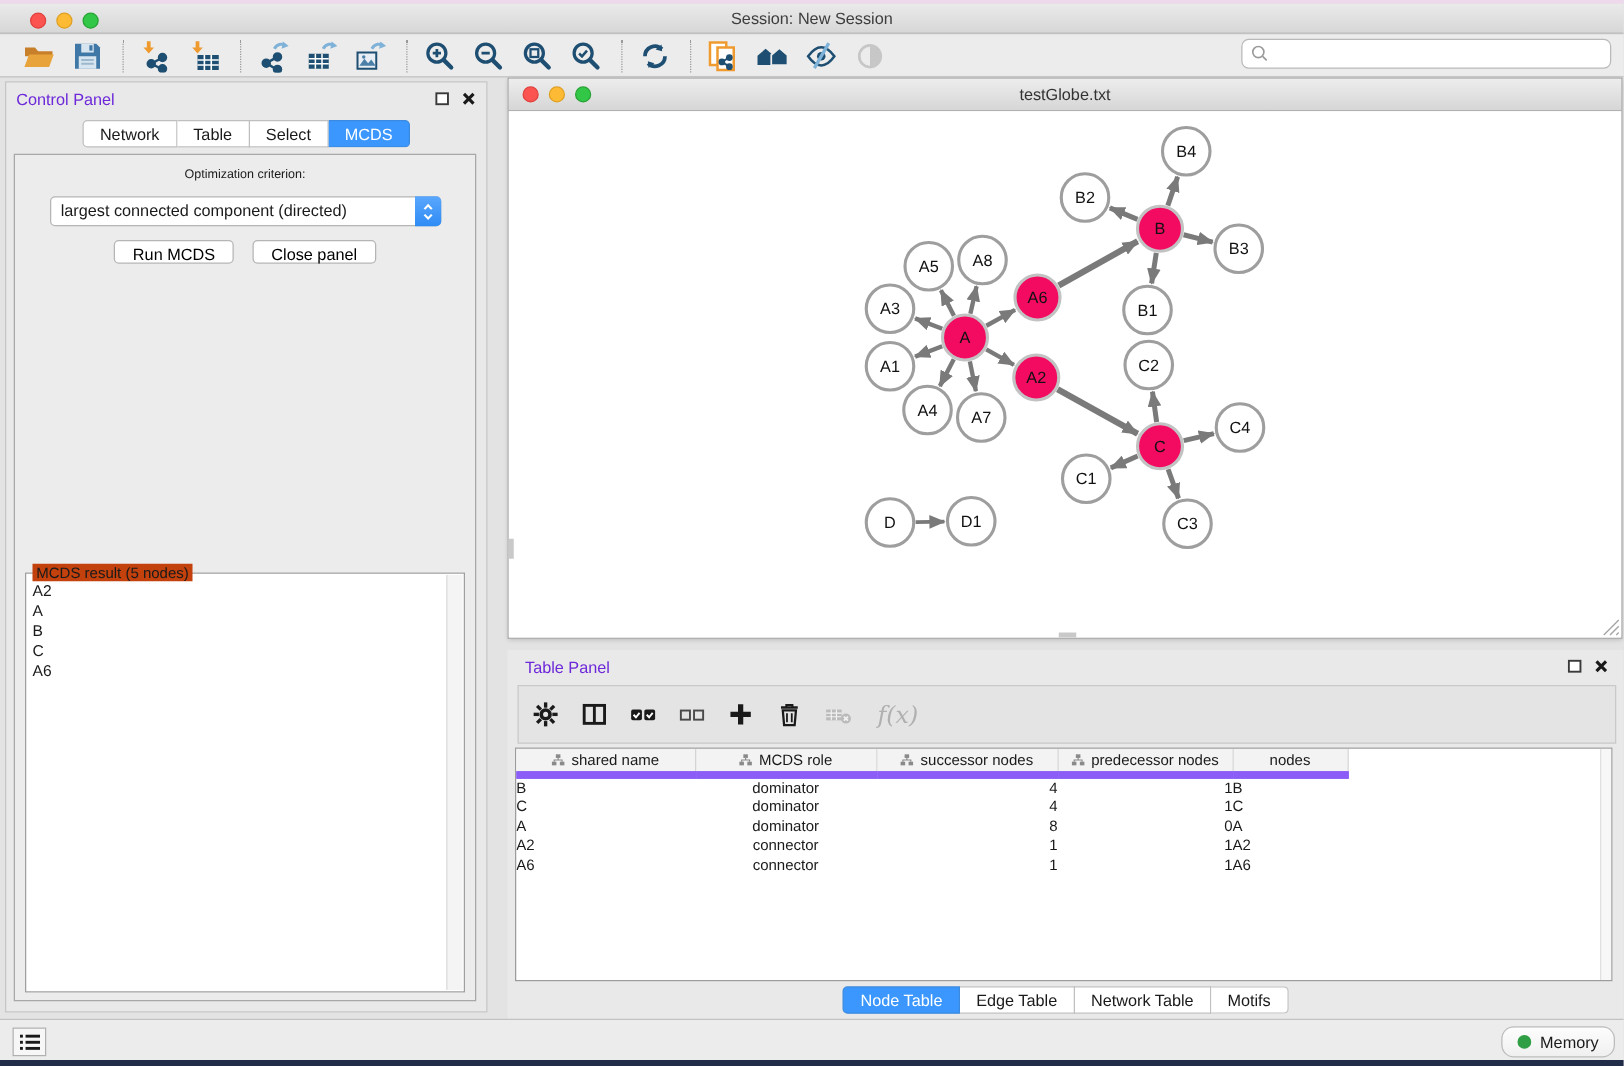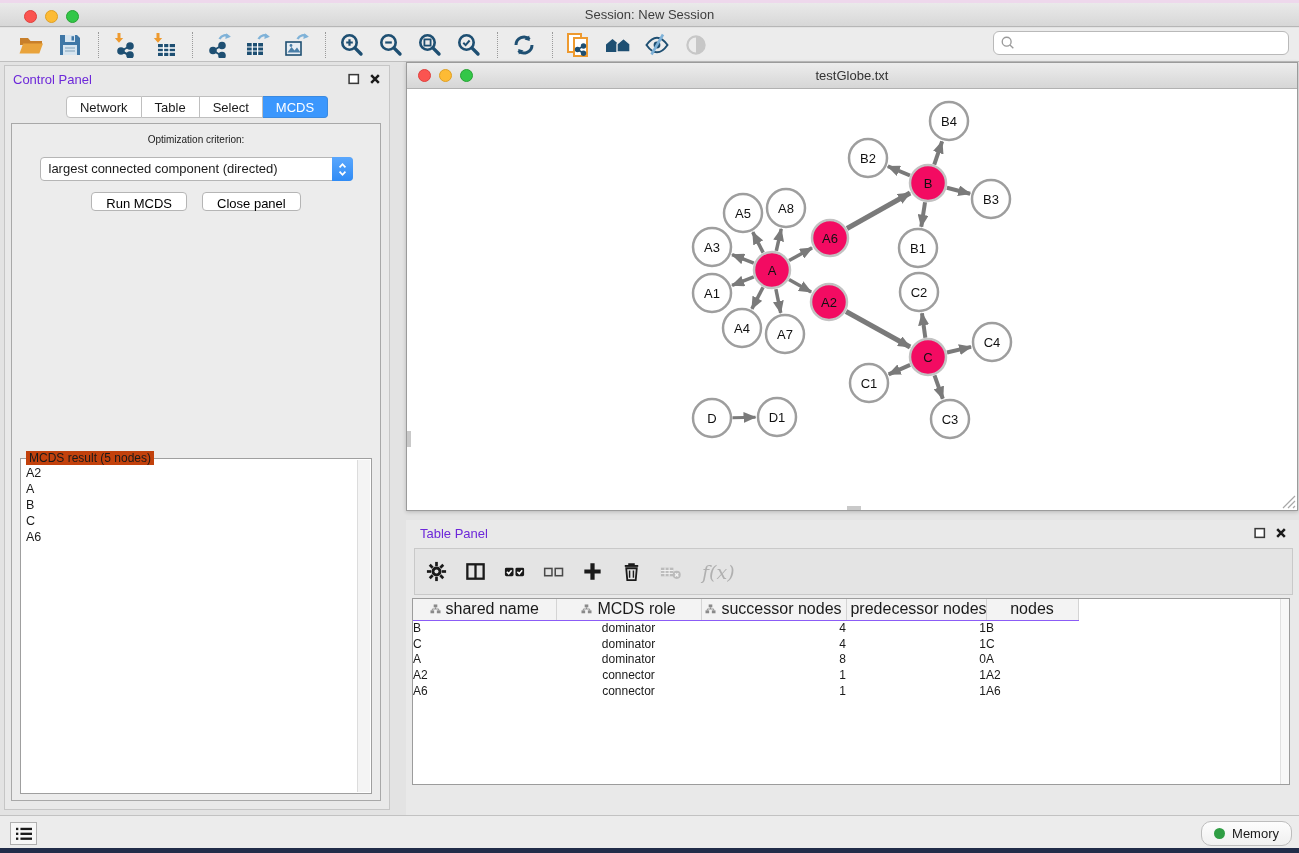--- a/index.html
+++ b/index.html
@@ -111,22 +111,22 @@
   }
   .tp-btn { width:36px; height:32px; display:flex; align-items:center; justify-content:flex-start; margin-right:3px; cursor:default; }
   .tp-btn svg { width:23px; height:23px; }
   .fx-label { font-family:"DejaVu Serif", serif; font-style:italic; font-size:19px; color:#b0b0b0; padding-left:4px; }
   .tp-table-wrap {
     position:absolute; left:6px; right:9px; top:78px; height:187px;
     background:#fff; border:1px solid #9c9c9c; overflow:hidden;
   }
   table.node-table { border-collapse:collapse; table-layout:fixed; width:665px; font-size:12px; }
   table.node-table th {
-    background:#f3f3f3; border-right:1px solid #d4d4d4; border-bottom:1px solid #8b5cf6;
-    height:21px; font-weight:normal; font-size:16px; white-space:nowrap; overflow:hidden;
+    background:#f3f3f3; border-right:1px solid #d4d4d4; border-bottom:6px solid #8b5cf6;
+    height:21px; font-weight:normal; font-size:12px; white-space:nowrap; overflow:hidden;
   }
   table.node-table th .th-inner { display:flex; align-items:center; justify-content:center; gap:5px; }
   table.node-table td { height:15.7px; padding:0; white-space:nowrap; overflow:hidden; }
   td.al { text-align:left; padding-left:12px; }
   td.al2 { text-align:center; padding-left:8px;margin-top:18px; }
   td.ar1 { text-align:right; padding-right:30px; }
   td.ar2 { text-align:right; padding-right:36px; }
   td.al3 { text-align:left; padding-left:18px; }
   .tp-vscroll { position:absolute; right:0; top:0; bottom:0; width:9px; background:#f7f7f7; border-left:1px solid #e0e0e0; }
   .bt-tabs { position:absolute; left:0; right:0; top:269px; display:flex; justify-content:center; }
@@ -668,20 +668,26 @@
             <td class="al">A6</td>
             <td class="al2">connector</td>
             <td class="ar1">1</td>
             <td class="ar2">1</td>
             <td class="al3">A6</td>
           </tr>
         </tbody>
       </table>
     <div class="tp-vscroll"></div>
   </div>
+  <div class="bt-tabs">
+    <div class="seg-tab bt-tab active">Node Table</div>
+    <div class="seg-tab bt-tab">Edge Table</div>
+    <div class="seg-tab bt-tab">Network Table</div>
+    <div class="seg-tab bt-tab">Motifs</div>
+  </div>
 </div>
 
 <div class="status-bar">
   <div class="list-btn">
     <svg viewBox="0 0 22 18" width="20" height="16">
       <g fill="#1a1a1a">
         <rect x="2" y="2" width="2.6" height="2.6"></rect>
           <rect x="7" y="2" width="13" height="2.6"></rect>
         <rect x="2" y="7.5" width="2.6" height="2.6"></rect>
           <rect x="7" y="7.5" width="13" height="2.6"></rect>

